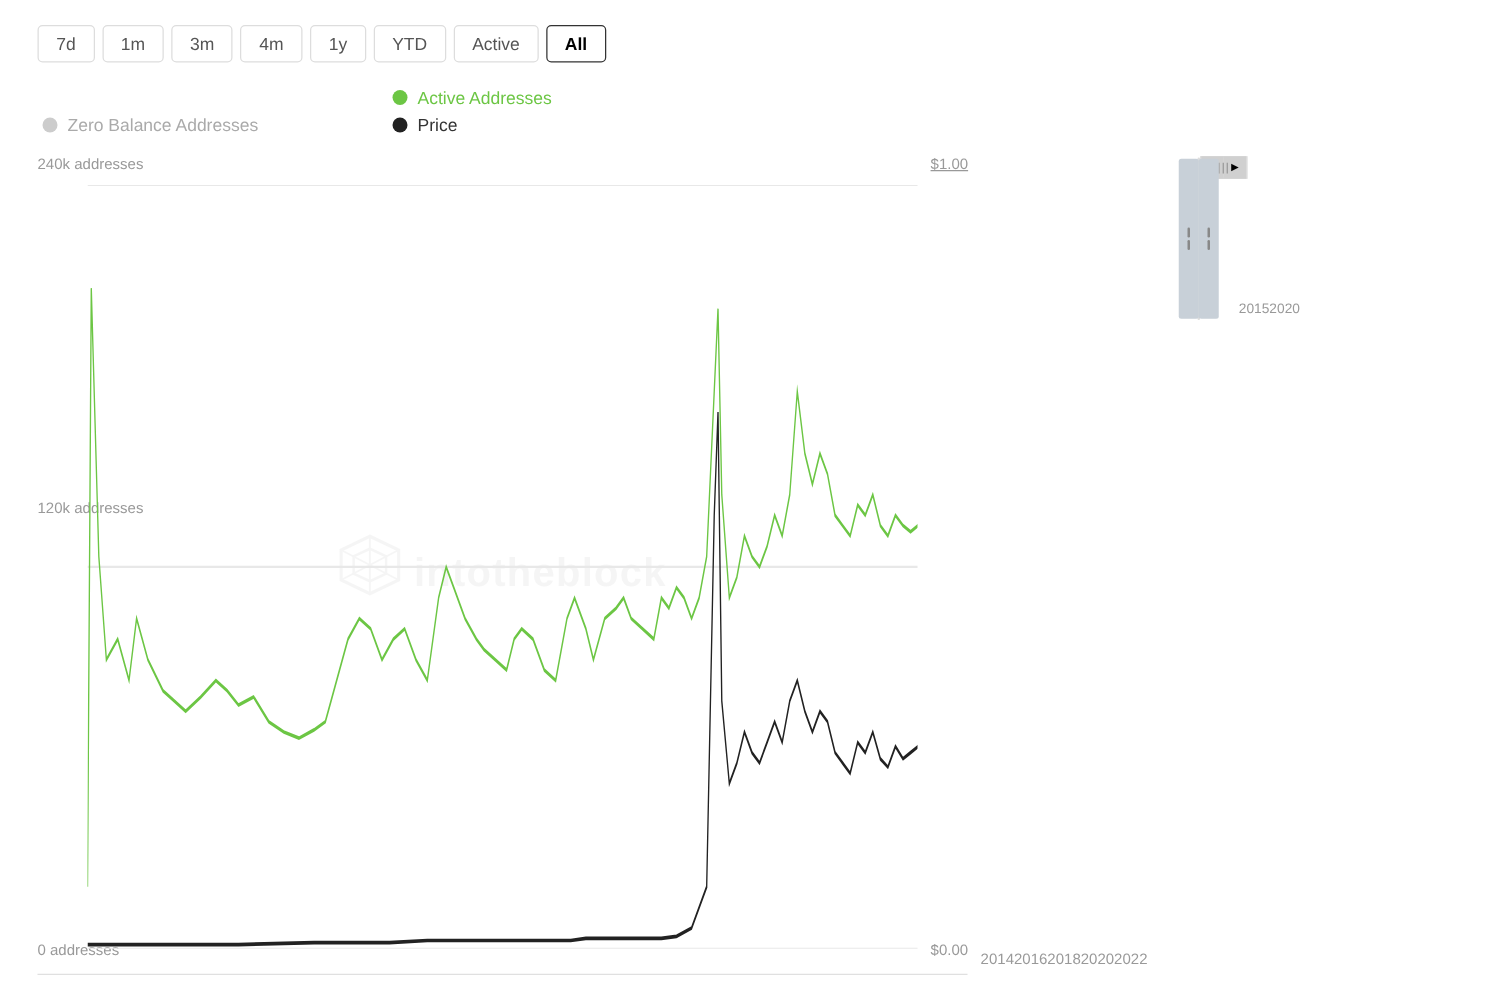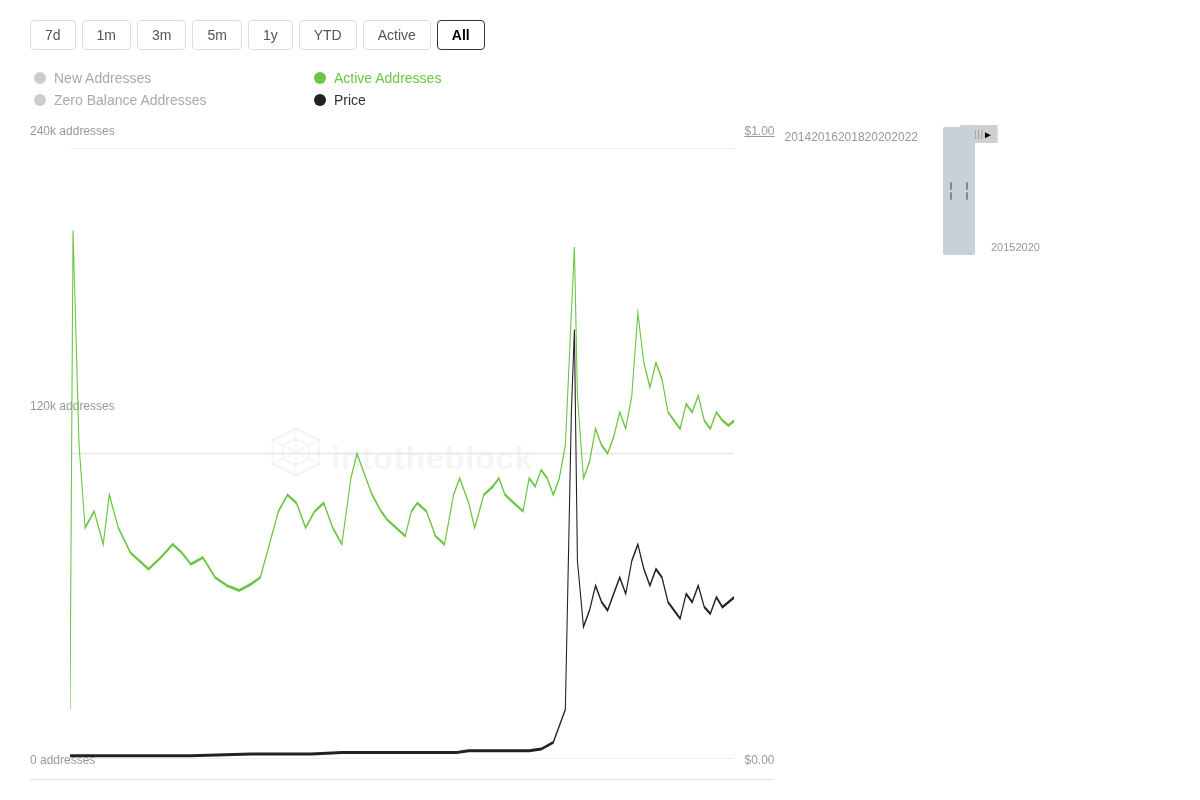--- a/index.html
+++ b/index.html
@@ -95,20 +95,21 @@
     }
     .y-top-left { top: 0; }
     .y-mid-left { top: 42%; }
     .y-bot-left { bottom: 12px; }
     .y-top-right { top: 0; text-decoration: underline; }
     .y-bot-right { bottom: 12px; }
     .x-axis {
       display: flex;
       justify-content: space-between;
       padding: 6px 40px 6px 10px;
+      align-items: flex-end;
     }
     .x-label {
       font-size: 12px;
       color: #999;
     }
     
     .main-svg {
       position: absolute;
       top: 24px;
       left: 40px;
@@ -249,33 +250,29 @@
   </style>
 </head>
 <body>
 
 <div class="container">
 
   <div class="time-filters">
   <button class="time-btn">7d</button>
       <button class="time-btn">1m</button>
       <button class="time-btn">3m</button>
-      <button class="time-btn">5m</button>
+      <button class="time-btn">4m</button>
       <button class="time-btn">1y</button>
       <button class="time-btn">YTD</button>
       <button class="time-btn">Active</button>
       <button class="time-btn active">All</button>
     </div>
 
   <div class="legend">
   <div style="display: grid; grid-template-columns: 260px 260px; grid-template-rows: auto auto; gap: 6px 20px;">
-        <div class="legend-item" style="grid-area: 1 / 1;">
-          <span class="legend-dot" style="background: rgb(204, 204, 204);"></span>
-          <span class="legend-label ">New Addresses</span>
-        </div>
         <div class="legend-item" style="grid-area: 1 / 2;">
           <span class="legend-dot" style="background: rgb(108, 198, 68);"></span>
           <span class="legend-label active-color">Active Addresses</span>
         </div>
         <div class="legend-item" style="grid-area: 2 / 1;">
           <span class="legend-dot" style="background: rgb(204, 204, 204);"></span>
           <span class="legend-label ">Zero Balance Addresses</span>
         </div>
         <div class="legend-item" style="grid-area: 2 / 2;">
           <span class="legend-dot" style="background: rgb(34, 34, 34);"></span>

